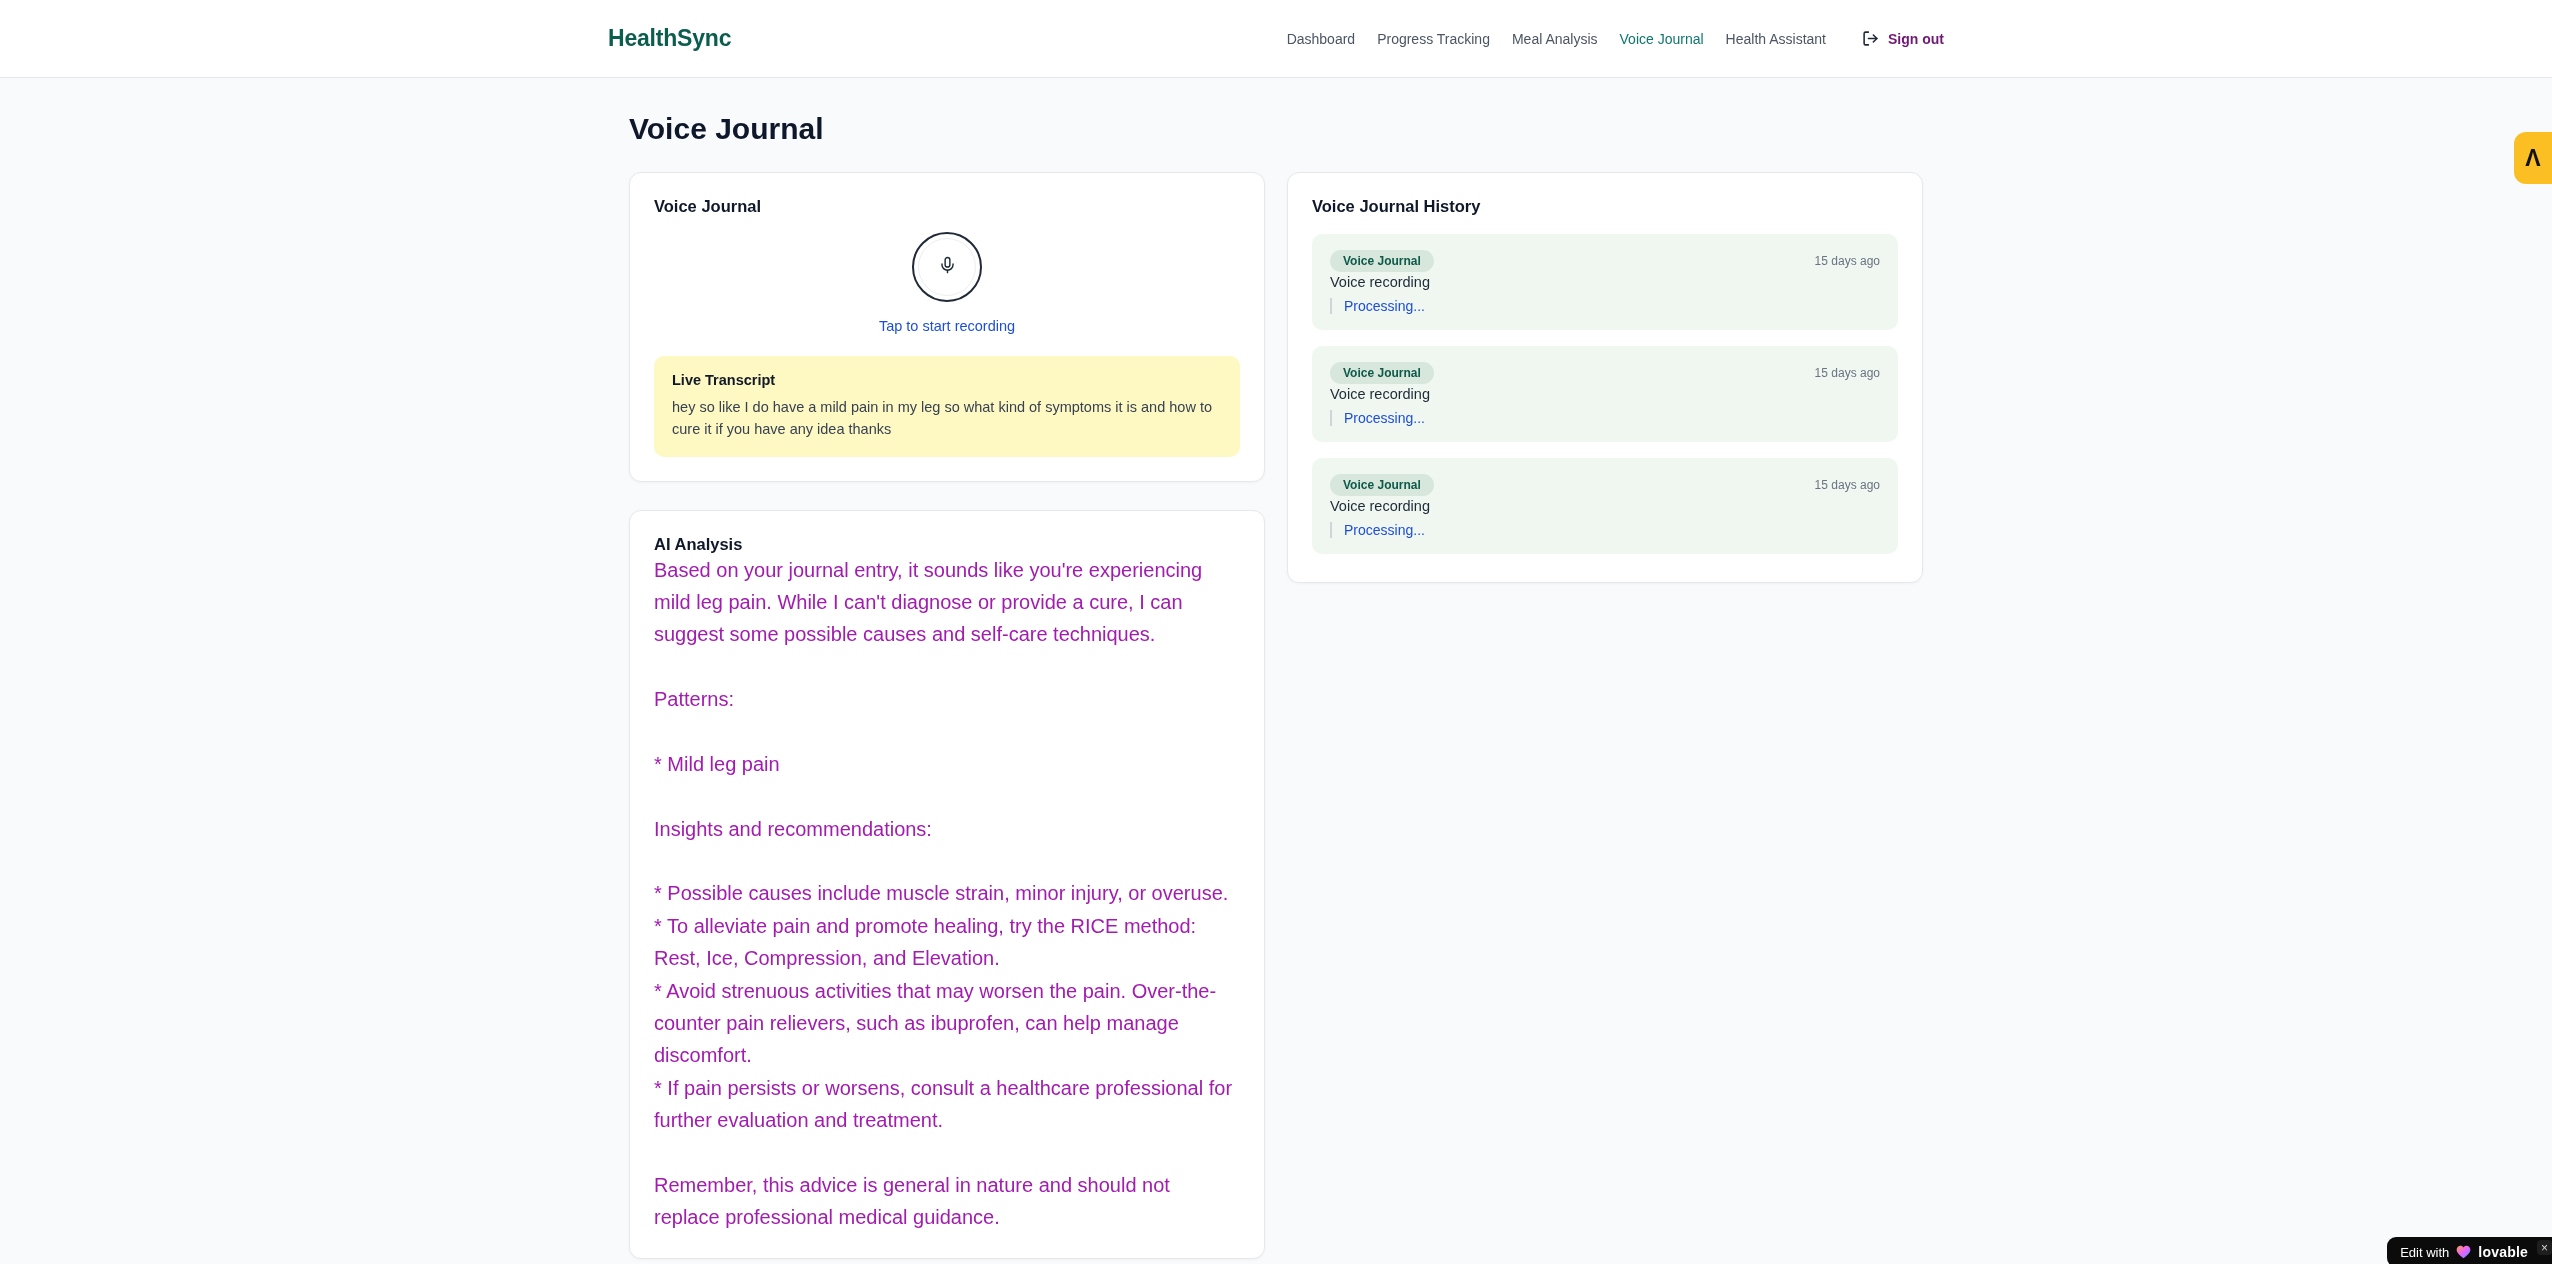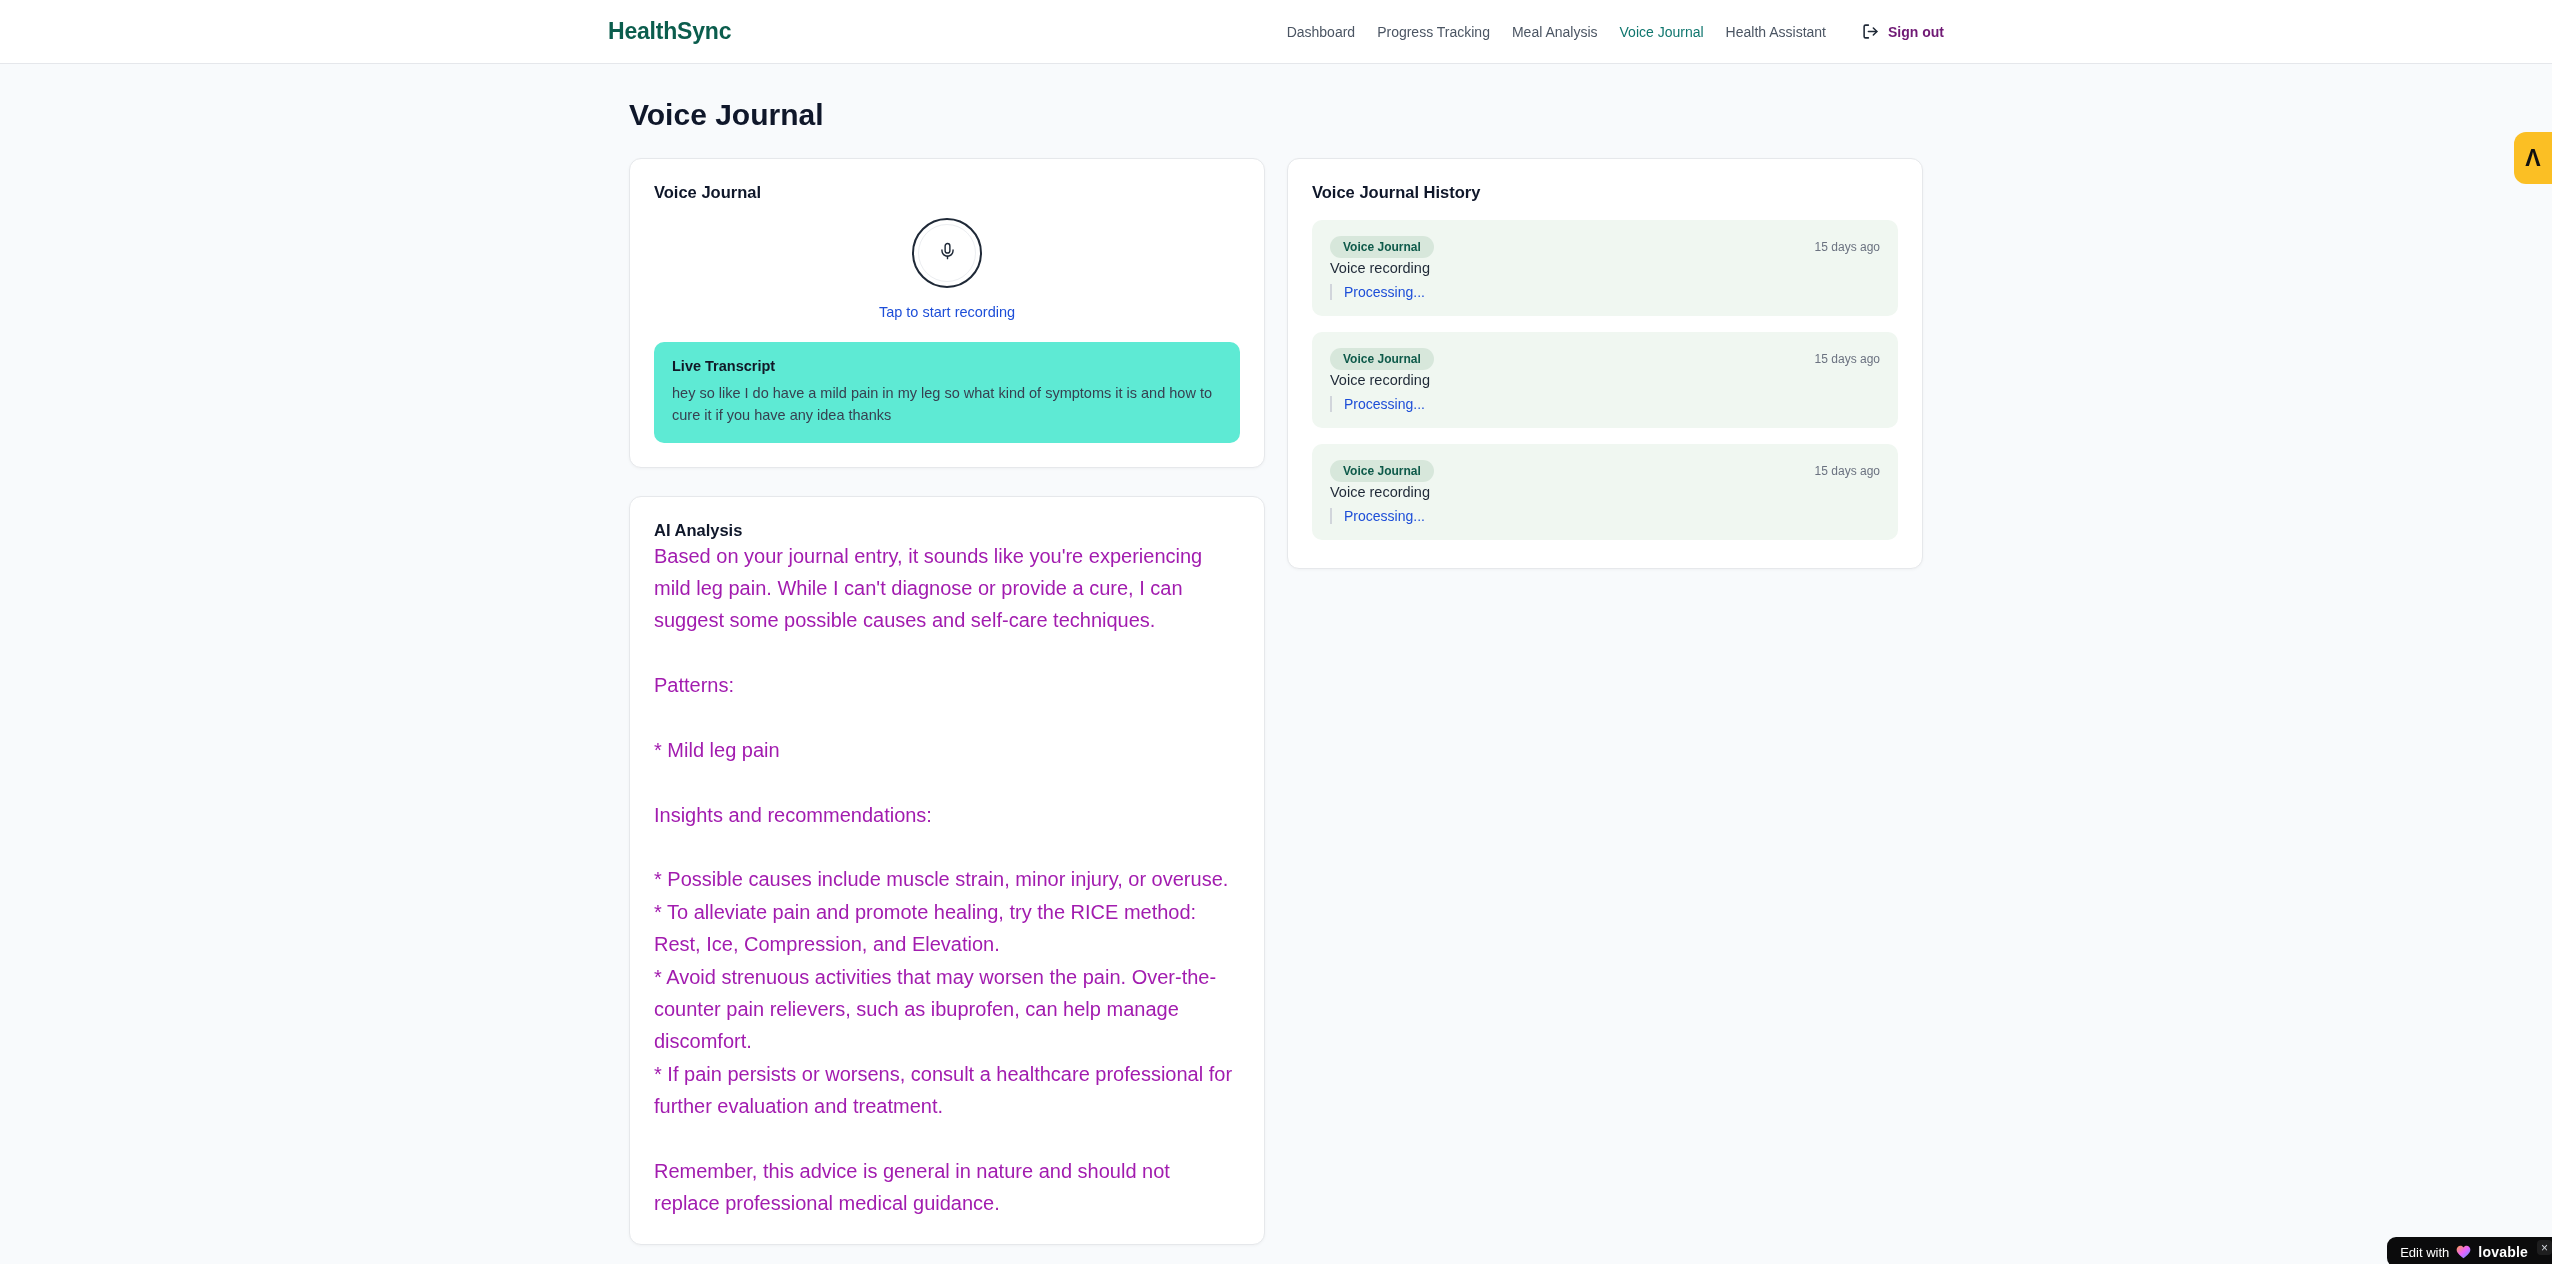--- a/index.html
+++ b/index.html
@@ -9,21 +9,21 @@
     background:#f8fafc;
     color:#0f172a;
     overflow:hidden;
     position:relative;
   }
 
   
   header {
     background:#ffffff;
     border-bottom:1px solid #e5e7eb;
-    height:64px;
+    height:78px;
   }
   .hwrap {
     width:1376px; height:100%;
     margin:0 auto; padding:0 20px;
     display:flex; align-items:center; justify-content:space-between;
   }
   .brand {
     font-size:23px; font-weight:700; color:#0b5d4d;
     letter-spacing:-0.2px; cursor:pointer;
   }
@@ -63,21 +63,21 @@
     border:2.5px solid #1f2937; background:#ffffff;
     display:inline-flex; align-items:center; justify-content:center;
     cursor:pointer; position:relative;
   }
   .mic-btn::after {
     content:""; position:absolute; inset:4px;
     border:1px solid #eceef1; border-radius:50%;
   }
   .hint { margin-top:16px; font-size:14.5px; color:#1d4ed8; }
   .transcript {
-    margin-top:18px; background:#5eead4;
+    margin-top:18px; background:#fef9c3;
     border-radius:10px; padding:16px 18px;
   }
   .transcript h3 { font-size:14.5px; font-weight:700; color:#111827; margin-bottom:9px; }
   .transcript p { font-size:14.5px; color:#374151; line-height:1.5; }
 
   
   .analysis h2 { }
   .prose {
     font-size:20px; color:#a21caf;
     line-height:1.62; white-space:pre-line;

